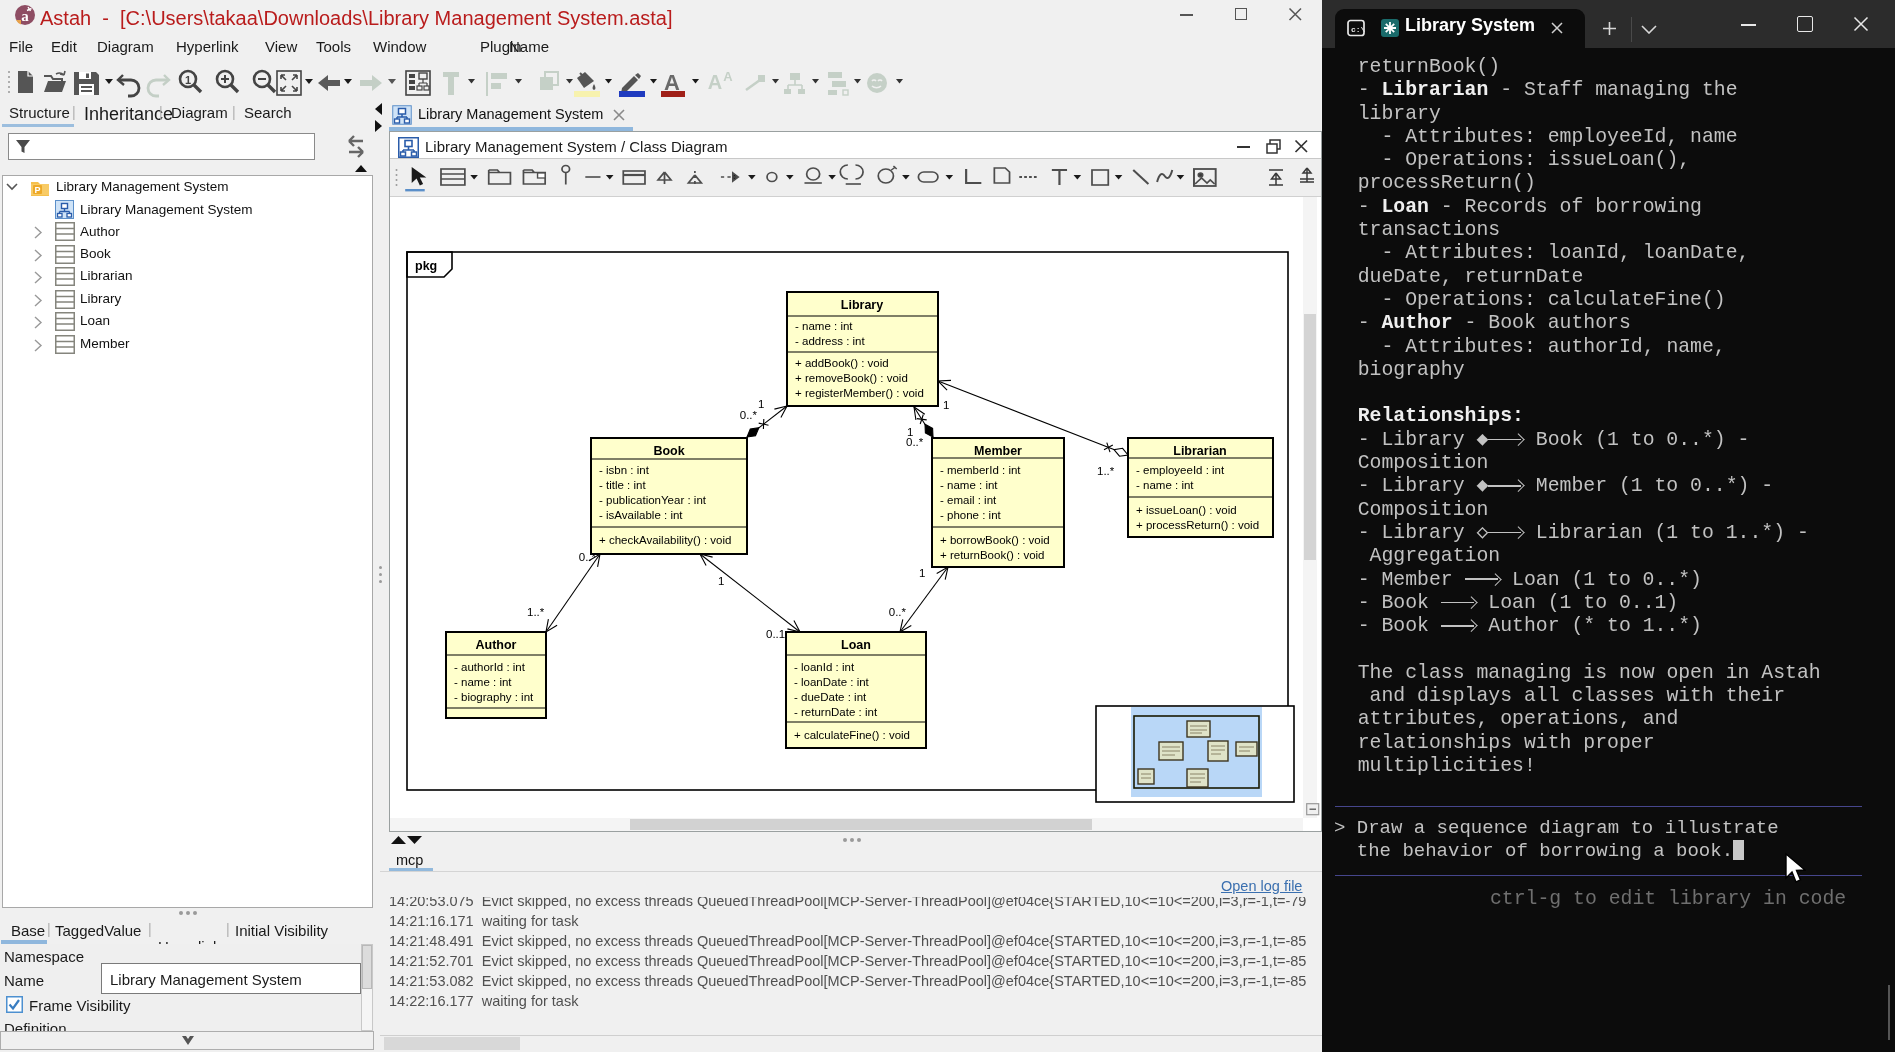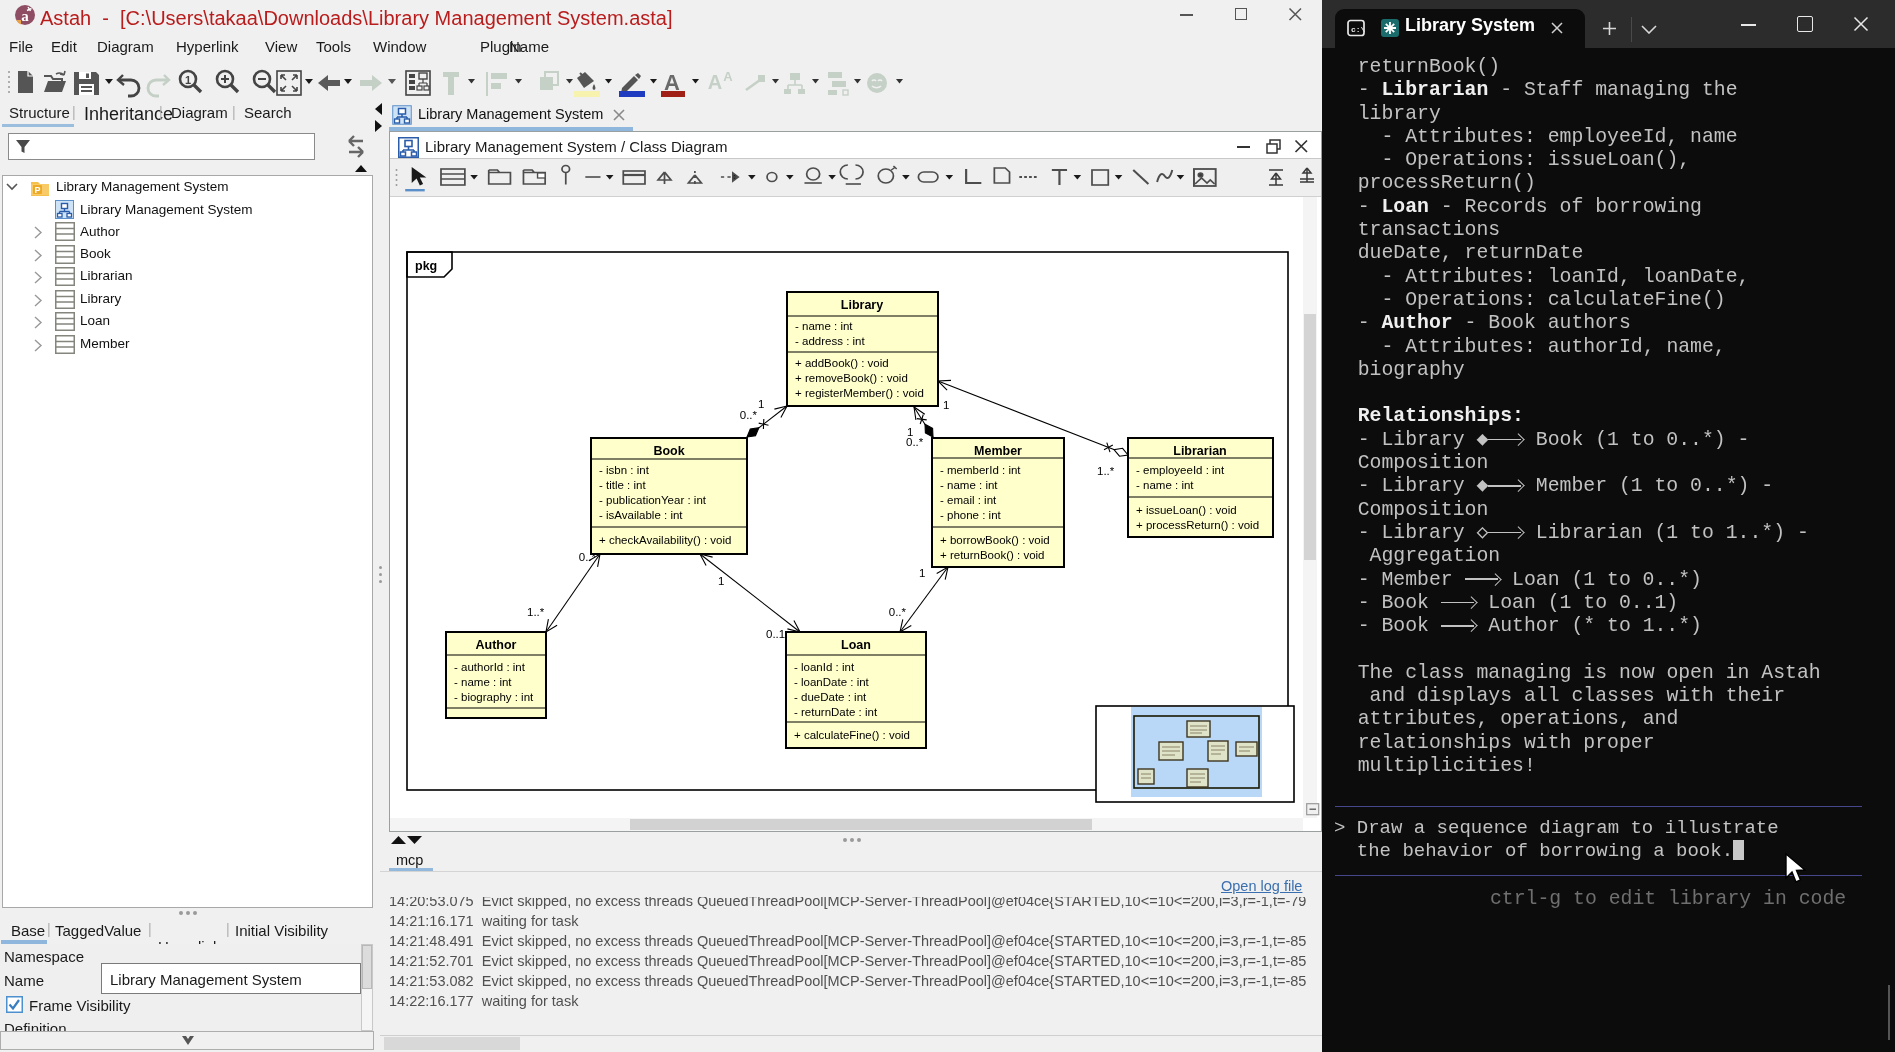--- a/index.html
+++ b/index.html
@@ -584,22 +584,22 @@
 
   <div id="tbody" class="abs" style="left:12px;top:56px;width:556px;font-family:'Liberation Mono',monospace;font-size:19.8px;color:#c2c2c2;">
       <div class="tl">  returnBook()</div>
       <div class="tl">  - <b>Librarian</b> - Staff managing the</div>
       <div class="tl">  library</div>
       <div class="tl">    - Attributes: employeeId, name</div>
       <div class="tl">    - Operations: issueLoan(),</div>
       <div class="tl">  processReturn()</div>
       <div class="tl">  - <b>Loan</b> - Records of borrowing</div>
       <div class="tl">  transactions</div>
+      <div class="tl">    - Attributes: loanId, loanDate,</div>
       <div class="tl">  dueDate, returnDate</div>
-      <div class="tl">    - Attributes: loanId, loanDate,</div>
       <div class="tl">    - Operations: calculateFine()</div>
       <div class="tl">  - <b>Author</b> - Book authors</div>
       <div class="tl">    - Attributes: authorId, name,</div>
       <div class="tl">  biography</div>
       <div class="tl"> </div>
       <div class="tl">  <b>Relationships:</b></div>
       <div class="tl">  - Library <span class="dia">◆</span><span class="arr"></span> Book (1 to 0..*) -</div>
       <div class="tl">  Composition</div>
       <div class="tl">  - Library <span class="dia">◆</span><span class="arr"></span> Member (1 to 0..*) -</div>
       <div class="tl">  Composition</div>

